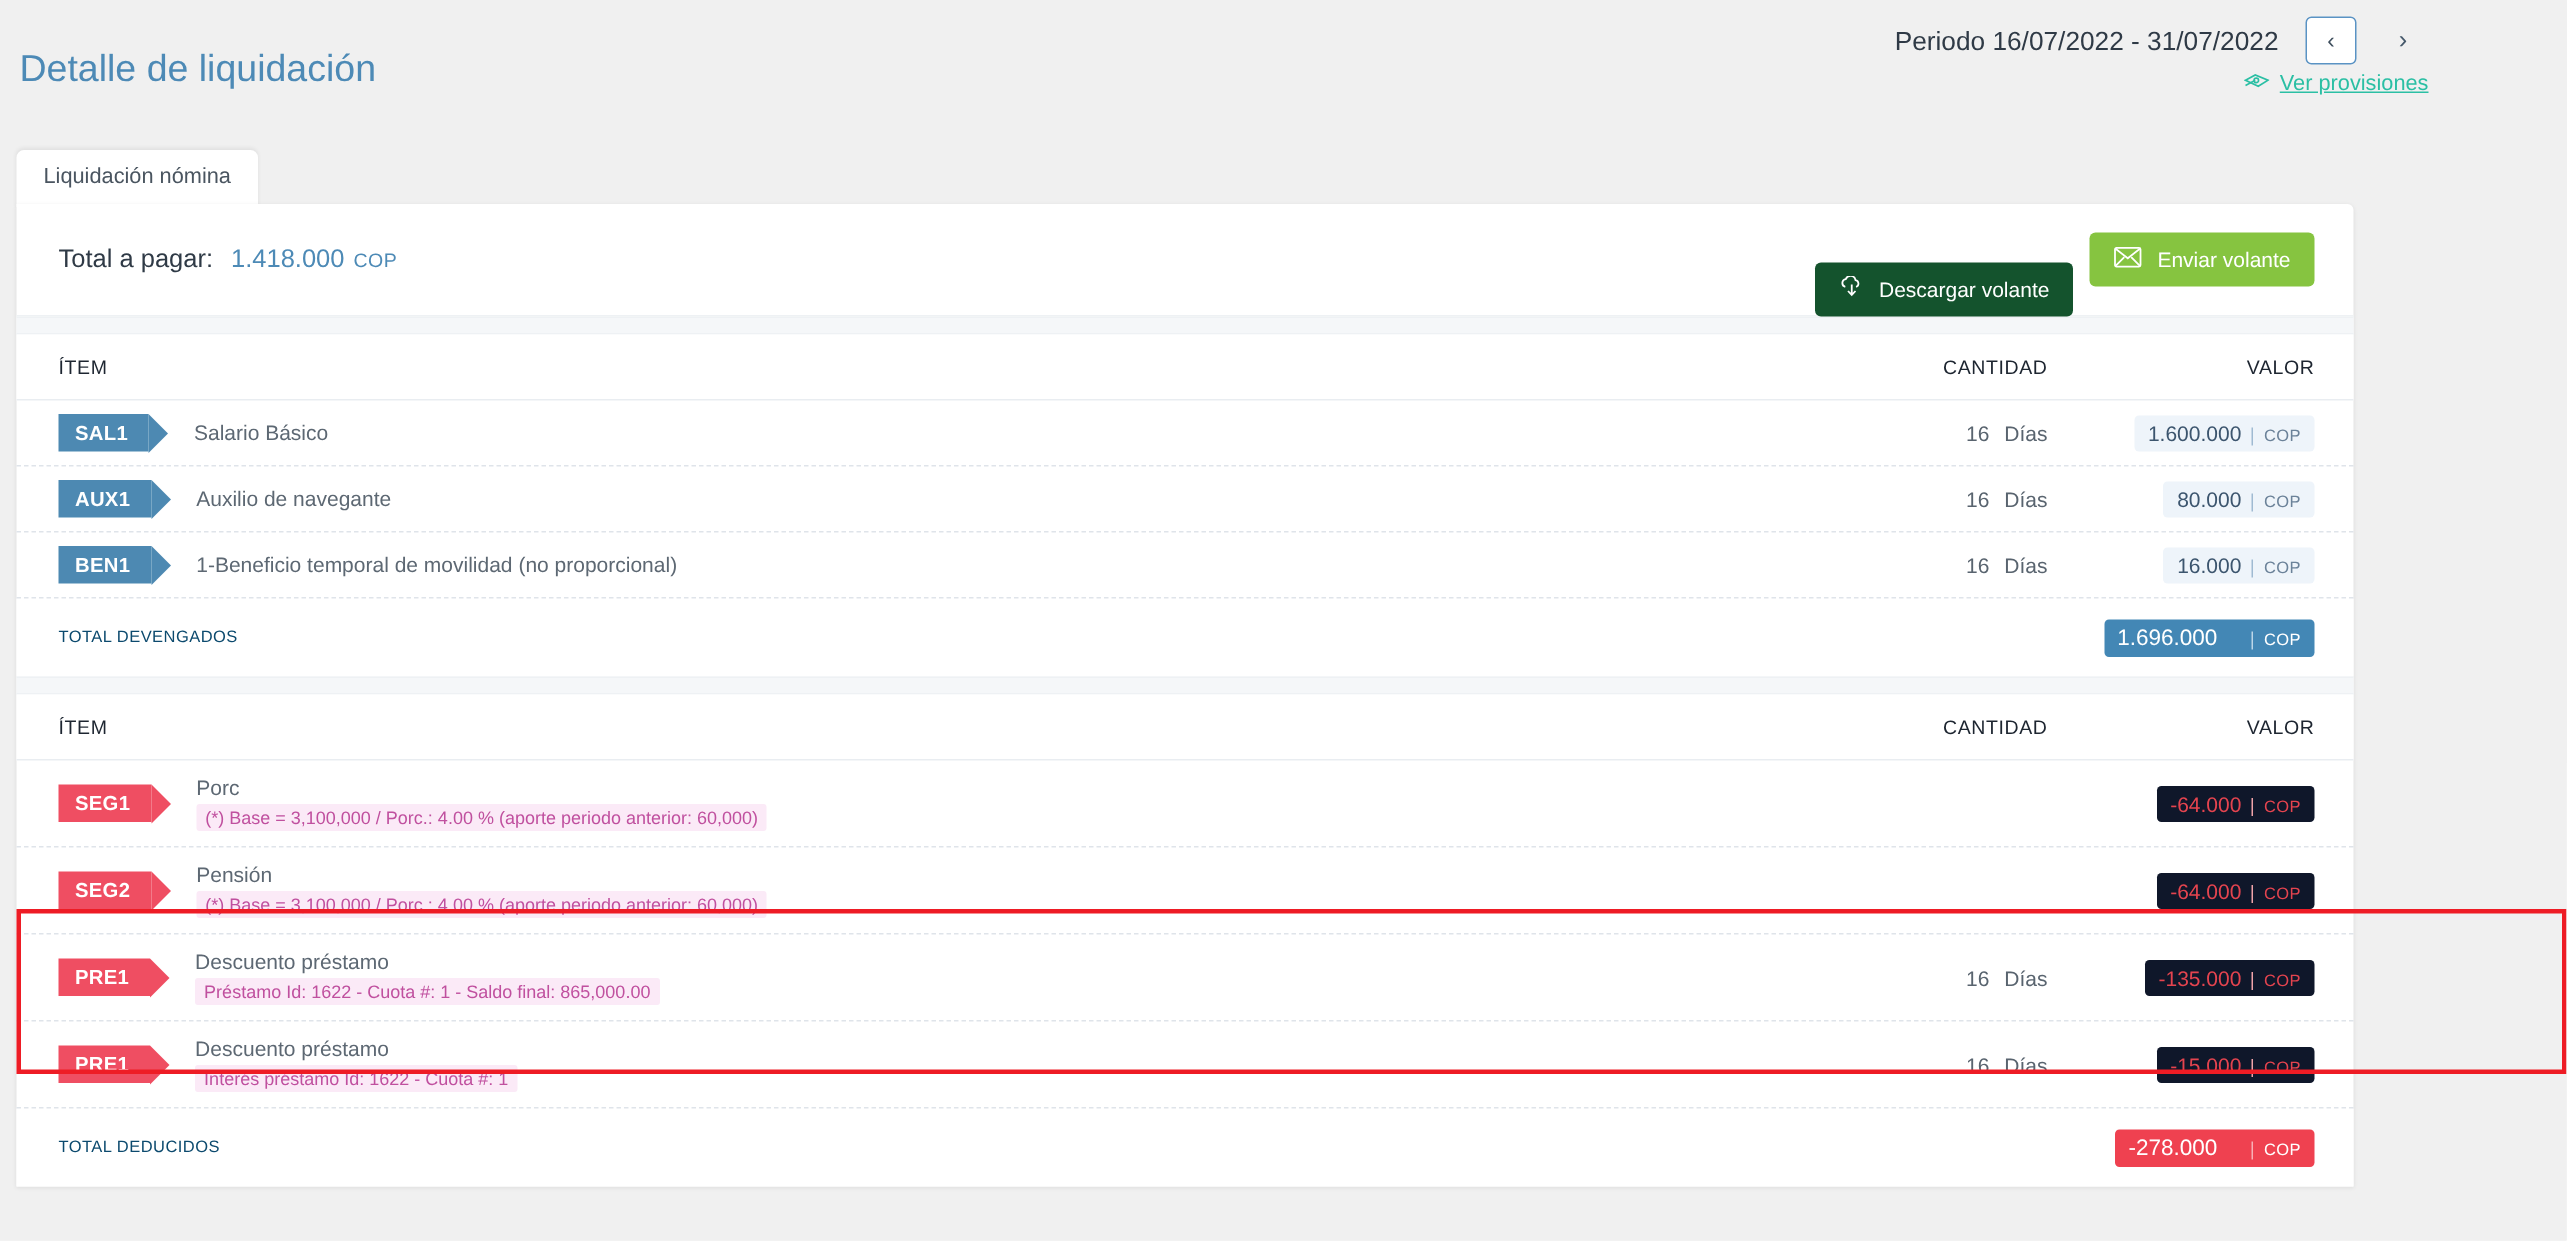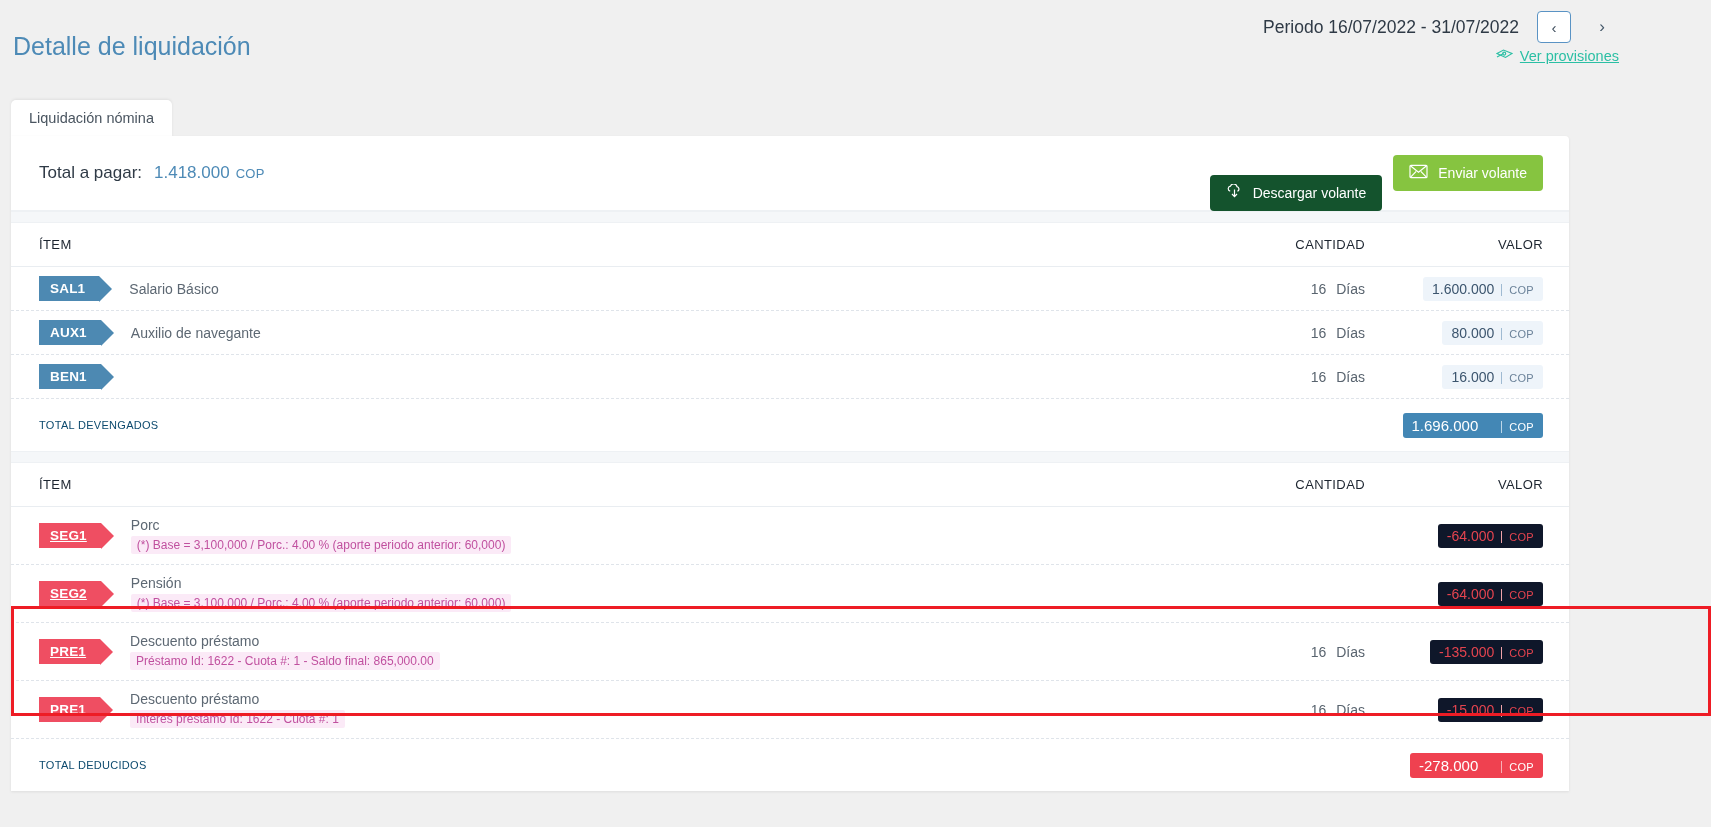--- a/index.html
+++ b/index.html
@@ -103,21 +103,21 @@
     position: relative; color: #fff; font-size: 13.5px; font-weight: bold;
     padding: 5px 14px 5px 11px; min-width: 50px; text-align: center;
     letter-spacing: .2px;
   }
   .badge::after {
     content: ""; position: absolute; right: -13px; top: 0; width: 0; height: 0;
     border-top: 13px solid transparent; border-bottom: 13px solid transparent;
   }
   .badge-blue { background: #4d89b2; }
   .badge-blue::after { border-left: 13px solid #4d89b2; }
-  .badge-red { background: #ef4e62; text-decoration: underline; }
+  .badge-red { background: #ef4e62; }
   .badge-red::after { border-left: 13px solid #ef4e62; }
 
   .item-text { margin-left: 30px; }
   .item-name { font-size: 14px; color: #5d6873; }
   .sub-chip {
     display: inline-block; margin-top: 3px;
     background: #fbeaf7; color: #c0509f; font-size: 12px;
     padding: 2px 6px; border-radius: 2px;
   }
   .qty { font-size: 14px; color: #59646f; }
@@ -255,20 +255,23 @@
           <span class="val-chip val-pos">
             <span>80.000</span>
             <span class="cur">COP</span>
           </span>
         </div>
       </div>
 
       <div class="row">
         <div class="c-item row-item">
           <span class="badge badge-blue">BEN1</span>
+          <span class="item-text">
+            <span class="item-name">1-Beneficio temporal de movilidad (no proporcional)</span>
+          </span>
         </div>
         <div class="c-qty qty">
           <span class="num">16</span>
           <span class="unit">Días</span>
         </div>
         <div class="c-val">
           <span class="val-chip val-pos">
             <span>16.000</span>
             <span class="cur">COP</span>
           </span>

